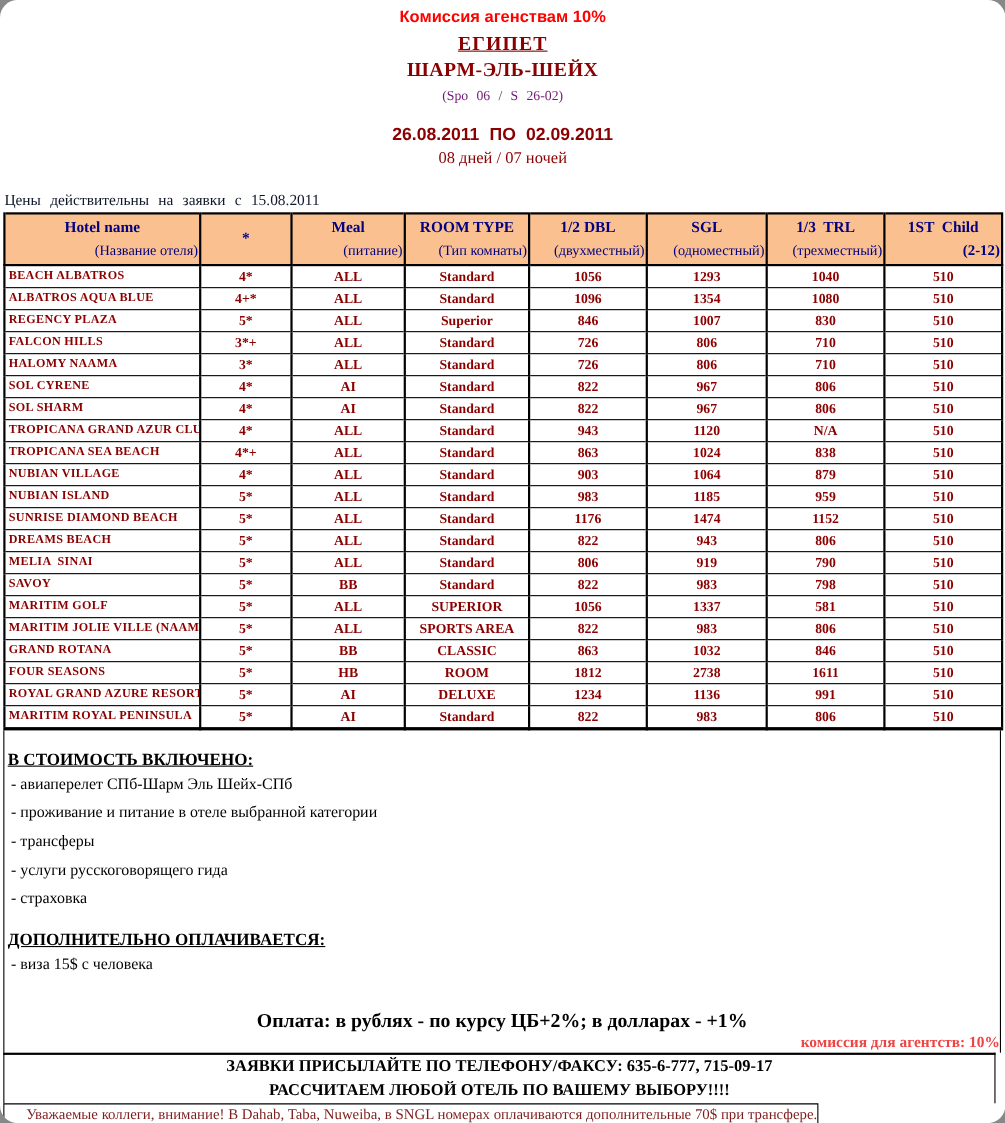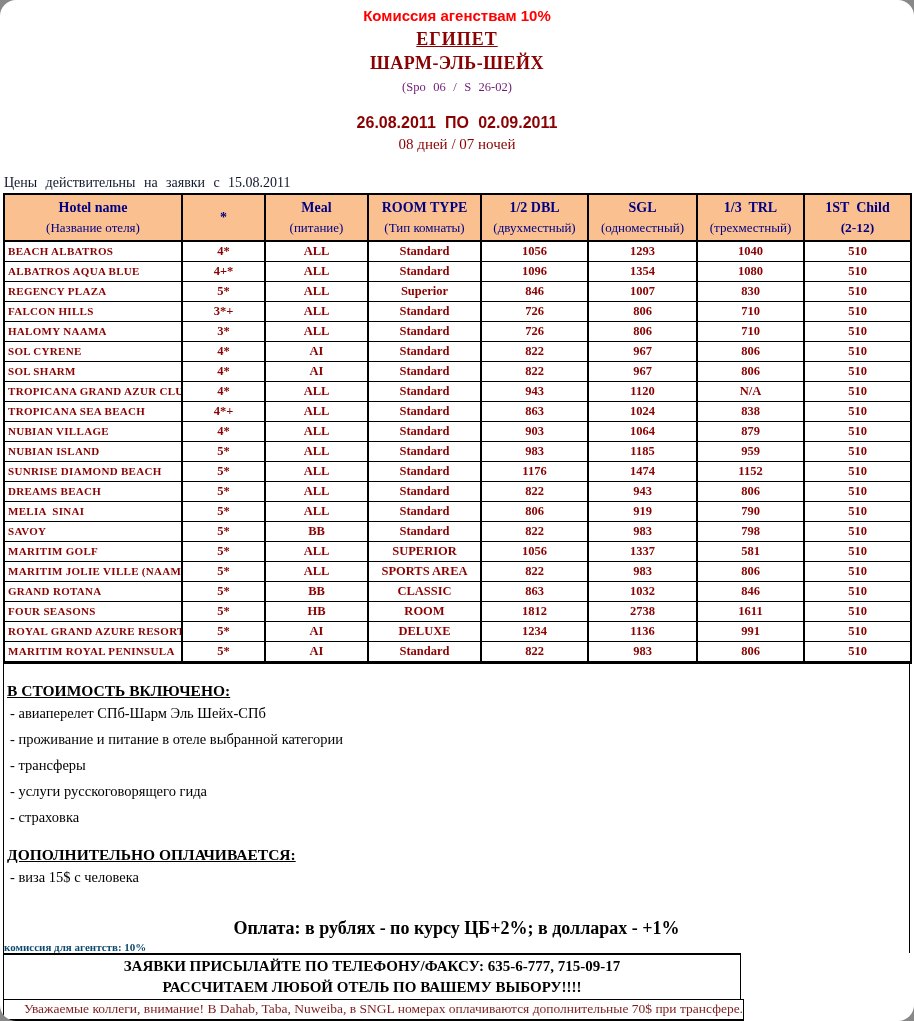--- a/index.html
+++ b/index.html
@@ -46,21 +46,21 @@
     border-collapse: collapse; table-layout: fixed;
     border: 2px solid #000; border-bottom-width: 3px;
   }
   .price-table th {
     background: #FAC090; color: #000080;
     border: 2px solid #000; border-top-width: 1px;
     vertical-align: middle; padding: 2px 1px;
     height: 46px;
   }
   .h-en { font-size: 14px; font-weight: bold; line-height: 21px; white-space: pre; }
-  .h-ru { font-size: 13px; font-weight: normal; line-height: 20px; white-space: pre; }
+  .h-ru { font-size: 13px; font-weight: normal; line-height: 20px; white-space: pre; text-align: right; }
   .h-ru.bold { font-weight: bold; font-size: 13.5px; }
   .price-table td {
     border: 1px solid #000; border-left-width: 2px; border-right-width: 2px;
     height: 20px; line-height: 19px; color: #8B0000; font-weight: bold;
     overflow: hidden;
   }
   td.c-name {
     font-size: 11px; text-align: left; padding-left: 3px;
     white-space: pre; letter-spacing: 0.3px;
   }
@@ -75,26 +75,26 @@
     margin-left: 3px; font-size: 15.5px; font-weight: bold;
     color: #000; text-decoration: underline;
   }
   .list-item { margin-left: 6px; font-size: 14.5px; line-height: 26px; color: #000; }
   .extra-title { margin-top: 16px; }
   .pay1 {
     margin-top: 28px; text-align: center;
     font-size: 18px; font-weight: bold; color: #000;
   }
   .pay2 {
-    margin-top: 2px; text-align: left;
-    font-size: 11px; font-weight: bold; color: #0c4a6e;
+    margin-top: 2px; text-align: right;
+    font-size: 14px; font-weight: bold; color: #ef4444;
   }
   
   .footer-box {
-    margin-left: 3px; width: 738px;
+    margin-left: 3px; width: 902px;
     border: 1px solid #000; border-top-width: 2px; border-bottom: none;
     text-align: center; padding: 1px 0;
   }
   .f1, .f2 { font-size: 15px; font-weight: bold; color: #000; line-height: 21px; }
   .note-row {
     margin-left: 3px; width: 741px;
     border: 1px solid #000; border-bottom-width: 3px;
     text-align: right; font-size: 13.5px; color: #7f1d1d;
     padding: 1px 0 2px 0;
   }

